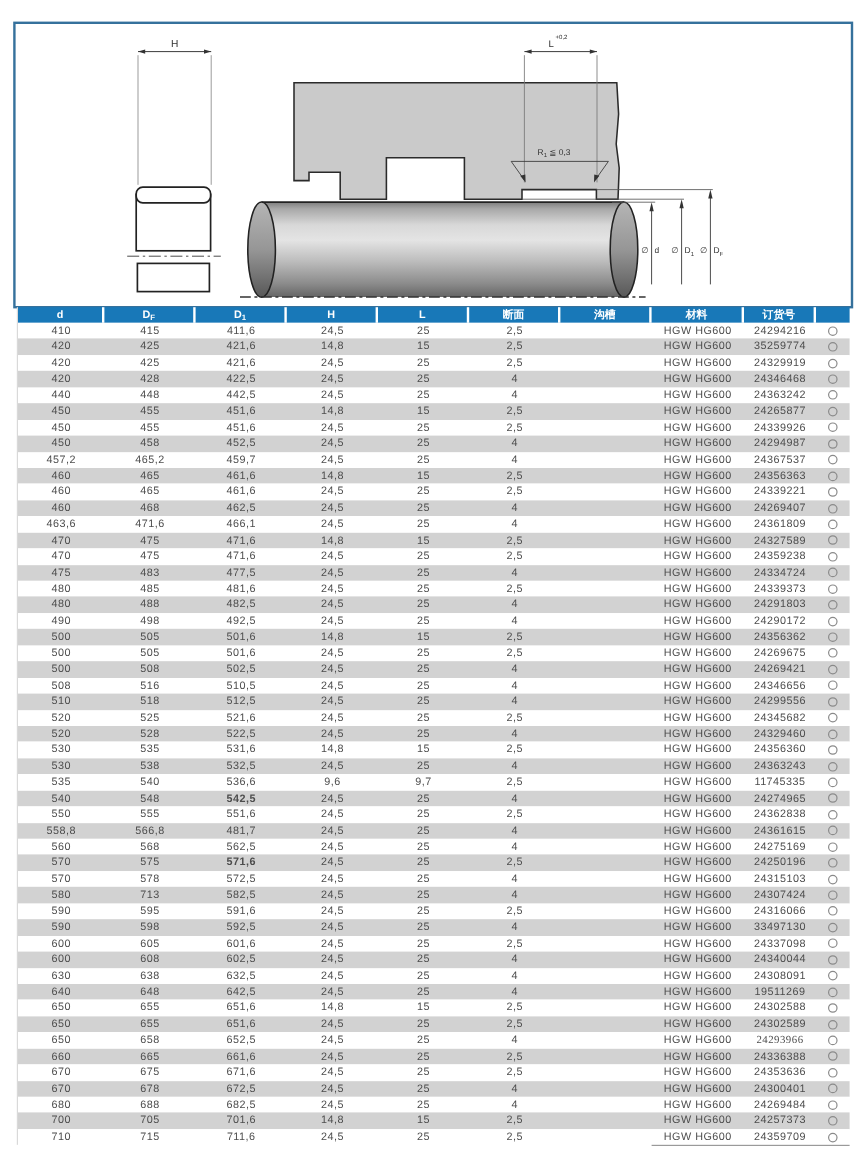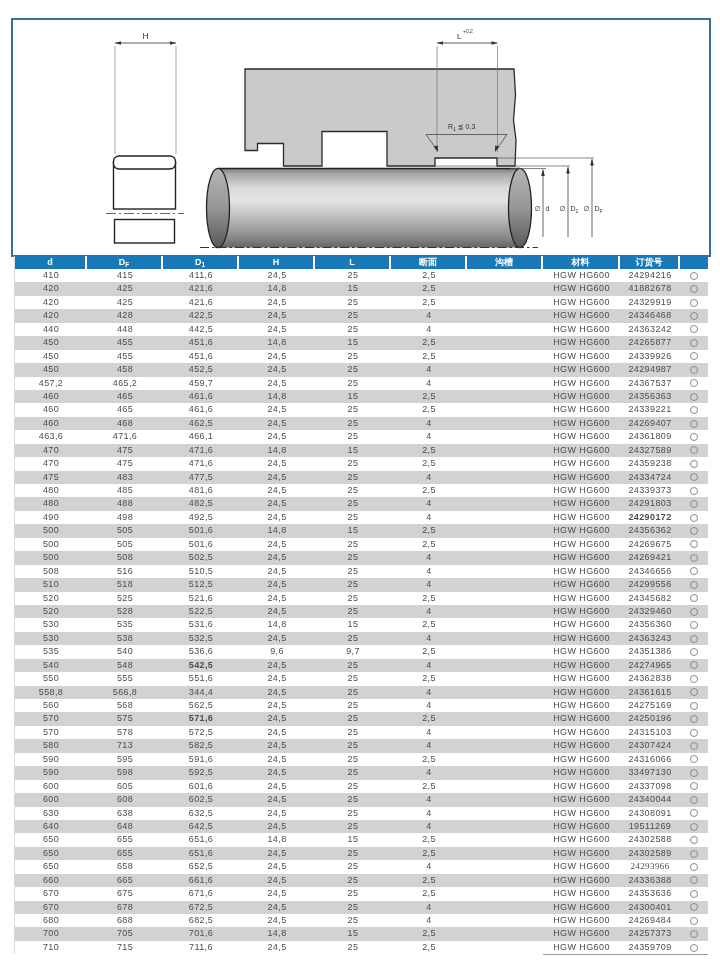--- a/index.html
+++ b/index.html
@@ -150,21 +150,21 @@
         </div>
         <div class="tr even">
           <div class="td" style="width: 72px;">420</div>
           <div class="td" style="width: 76px;">425</div>
           <div class="td" style="width: 76px;">421,6</div>
           <div class="td" style="width: 76px;">14,8</div>
           <div class="td" style="width: 76px;">15</div>
           <div class="td" style="width: 76px;">2,5</div>
           <div class="td" style="width: 76px;"></div>
           <div class="td" style="width: 77px;">HGW HG600</div>
-          <div class="td" style="width: 60px;">41882678</div>
+          <div class="td" style="width: 60px;">35259774</div>
           <div class="td marker" style="width: 28px;">
             <span class="circle"></span>
           </div>
         </div>
         <div class="tr odd">
           <div class="td" style="width: 72px;">420</div>
           <div class="td" style="width: 76px;">425</div>
           <div class="td" style="width: 76px;">421,6</div>
           <div class="td" style="width: 76px;">24,5</div>
           <div class="td" style="width: 76px;">25</div>
@@ -388,21 +388,21 @@
         </div>
         <div class="tr odd">
           <div class="td" style="width: 72px;">490</div>
           <div class="td" style="width: 76px;">498</div>
           <div class="td" style="width: 76px;">492,5</div>
           <div class="td" style="width: 76px;">24,5</div>
           <div class="td" style="width: 76px;">25</div>
           <div class="td" style="width: 76px;">4</div>
           <div class="td" style="width: 76px;"></div>
           <div class="td" style="width: 77px;">HGW HG600</div>
-          <div class="td" style="width: 60px; font-weight: bold;">24290172</div>
+          <div class="td" style="width: 60px;">24290172</div>
           <div class="td marker" style="width: 28px;">
             <span class="circle"></span>
           </div>
         </div>
         <div class="tr even">
           <div class="td" style="width: 72px;">500</div>
           <div class="td" style="width: 76px;">505</div>
           <div class="td" style="width: 76px;">501,6</div>
           <div class="td" style="width: 76px;">14,8</div>
           <div class="td" style="width: 76px;">15</div>
@@ -528,21 +528,21 @@
         </div>
         <div class="tr odd">
           <div class="td" style="width: 72px;">535</div>
           <div class="td" style="width: 76px;">540</div>
           <div class="td" style="width: 76px;">536,6</div>
           <div class="td" style="width: 76px;">9,6</div>
           <div class="td" style="width: 76px;">9,7</div>
           <div class="td" style="width: 76px;">2,5</div>
           <div class="td" style="width: 76px;"></div>
           <div class="td" style="width: 77px;">HGW HG600</div>
-          <div class="td" style="width: 60px;">24351386</div>
+          <div class="td" style="width: 60px;">11745335</div>
           <div class="td marker" style="width: 28px;">
             <span class="circle"></span>
           </div>
         </div>
         <div class="tr even">
           <div class="td" style="width: 72px;">540</div>
           <div class="td" style="width: 76px;">548</div>
           <div class="td" style="width: 76px; font-weight: bold;">542,5</div>
           <div class="td" style="width: 76px;">24,5</div>
           <div class="td" style="width: 76px;">25</div>
@@ -564,21 +564,21 @@
           <div class="td" style="width: 76px;"></div>
           <div class="td" style="width: 77px;">HGW HG600</div>
           <div class="td" style="width: 60px;">24362838</div>
           <div class="td marker" style="width: 28px;">
             <span class="circle"></span>
           </div>
         </div>
         <div class="tr even">
           <div class="td" style="width: 72px;">558,8</div>
           <div class="td" style="width: 76px;">566,8</div>
-          <div class="td" style="width: 76px;">344,4</div>
+          <div class="td" style="width: 76px;">481,7</div>
           <div class="td" style="width: 76px;">24,5</div>
           <div class="td" style="width: 76px;">25</div>
           <div class="td" style="width: 76px;">4</div>
           <div class="td" style="width: 76px;"></div>
           <div class="td" style="width: 77px;">HGW HG600</div>
           <div class="td" style="width: 60px;">24361615</div>
           <div class="td marker" style="width: 28px;">
             <span class="circle"></span>
           </div>
         </div>

